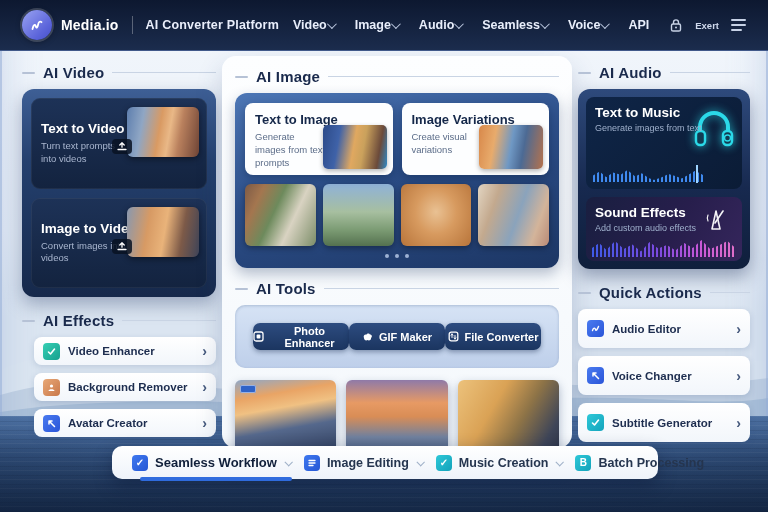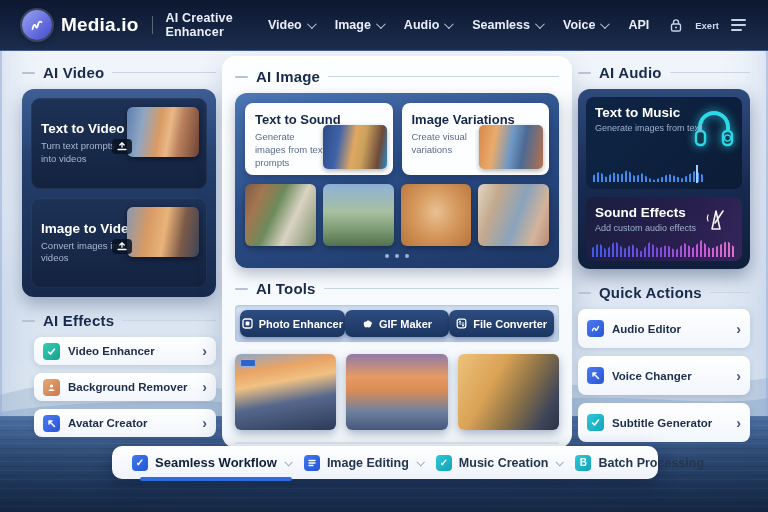--- a/index.html
+++ b/index.html
@@ -6,25 +6,25 @@
   html,body { width:768px; height:512px; font-family:"Liberation Sans", sans-serif; }
   #app { position:relative; width:768px; height:512px; overflow:hidden; background:linear-gradient(180deg,#f3f7fc 0%,#e7eef7 45%,#dbe5f1 62%); }
   #app::after { content:""; position:absolute; inset:0; pointer-events:none;
     box-shadow:inset 0 0 0 2px rgba(150,175,215,.55), inset 0 0 38px rgba(120,150,200,.35); }
 
   
   .navbar { position:absolute; left:0; top:0; width:768px; height:51px; display:flex; align-items:center;
     padding:0 22px; background:linear-gradient(180deg,#0d1830 0%,#1b2c4d 100%); border-bottom:1px solid #41598a; z-index:30; }
   .logo { width:30px; height:30px; border-radius:50%; background:linear-gradient(135deg,#99a3f2 0%,#5b64da 70%,#4550c8 100%);
     display:flex; align-items:center; justify-content:center; box-shadow:0 0 0 2px rgba(255,255,255,.18), 0 2px 6px rgba(0,0,0,.4); flex:0 0 auto; }
-  .brand { color:#fff; font-size:19px; font-weight:bold; letter-spacing:.2px; margin-left:9px; }
+  .brand { color:#fff; font-size:14px; font-weight:bold; letter-spacing:.2px; margin-left:9px; }
   .nav-divider { width:1px; height:18px; background:rgba(255,255,255,.3); margin:0 13px; }
   .platform { color:#e9eefb; font-size:12.5px; font-weight:bold; letter-spacing:.2px; }
   .nav-links { margin-left:auto; display:flex; align-items:center; gap:21px; }
-  .nav-item { display:flex; align-items:center; gap:5px; color:#e8eefb; font-size:12.5px; font-weight:bold; cursor:pointer;justify-content:flex-end; }
+  .nav-item { display:flex; align-items:center; color:#e8eefb; font-size:12.5px; font-weight:bold; cursor:pointer;justify-content:flex-end; }
   .chev-dn { width:7px; height:7px; border-right:1.6px solid #b9c5dd; border-bottom:1.6px solid #b9c5dd; transform:rotate(45deg) translateY(-2px); }
   .nav-utils { display:flex; align-items:center; gap:12px; margin-left:20px; }
   .exert { color:#cfd9ec; font-size:9.5px; font-weight:bold; }
   .burger { display:flex; flex-direction:column; gap:3px; cursor:pointer; }
   .burger span { display:block; width:15px; height:2px; background:#c7d2e6; border-radius:1px; }
   .burger span:last-child { width:11px; }
 
   
   .waves { position:absolute; left:0; bottom:92px; width:768px; height:120px; z-index:0; }
   .water { position:absolute; left:0; bottom:0; width:768px; height:96px; z-index:1;
@@ -83,21 +83,21 @@
   .thumb-var { background:linear-gradient(100deg,#d8884a 0%,#e8ab6c 25%,#6f98c4 50%,#4c6a94 68%,#b5724c 100%); }
   .img-grid { display:flex; gap:7px; margin-top:9px; }
   .g-photo { flex:1; height:62px; border-radius:6px; box-shadow:0 2px 6px rgba(0,0,0,.35); cursor:pointer; }
   .gp1 { background:linear-gradient(115deg,#7d5a46 0%,#a4764f 20%,#6d8a5c 42%,#d9d3c2 65%,#7b8d68 100%); }
   .gp2 { background:linear-gradient(180deg,#8fb2d8 0%,#a7bfa0 45%,#7a9a72 75%,#54714f 100%); }
   .gp3 { background:radial-gradient(65% 80% at 50% 45%, #e9c193 0%, #d79a5f 45%, #b9763c 100%); }
   .gp4 { background:linear-gradient(110deg,#e3d6c3 0%,#c3a98e 25%,#8aa3bc 55%,#d3b49a 80%,#b98a76 100%); }
   .dots { display:flex; justify-content:center; gap:6px; margin-top:8px; }
   .dot { width:4px; height:4px; border-radius:50%; background:#9db2d4; cursor:pointer; }
 
-  .tools-bar { display:flex; border-radius:4px; padding:5px;
+  .tools-bar { display:flex; border-radius:10px; padding:18px;
     background:linear-gradient(180deg,#d6e3f5,#becfea); box-shadow:inset 0 1px 3px rgba(40,70,120,.25); }
   .tool-btn { flex:1; height:27px; border:none; border-radius:7px; display:flex; align-items:center; justify-content:center; gap:6px;
     background:linear-gradient(180deg,#2d4c80,#1b3560); color:#fff; font-size:11px; font-weight:bold; font-family:inherit;
     box-shadow:0 2px 5px rgba(15,35,70,.4); cursor:pointer; }
 
   .shots { display:flex; gap:10px; margin-top:12px; }
   .shot { flex:1; height:76px; border-radius:6px; position:relative; box-shadow:0 4px 10px rgba(30,55,100,.35); cursor:pointer; }
   .sp1 { background:linear-gradient(170deg,#8fa8c8 0%,#e9a465 22%,#f0c183 38%,#55688c 62%,#2c3a58 100%); }
   .sp2 { background:linear-gradient(180deg,#8f7aa8 0%,#e79a64 30%,#d98d56 48%,#70819f 75%,#45597c 100%); }
   .sp3 { background:linear-gradient(120deg,#ecc27c 0%,#daa255 35%,#8d7347 60%,#3e4558 85%,#2c3347 100%); }
@@ -157,21 +157,21 @@
   <div class="water"></div>
 
   <header class="navbar">
     <div class="logo">
       <svg width="16" height="16" viewBox="0 0 16 16">
           <path d="M3.5 12 C4.5 7.5 6.2 6.8 6.8 9.2 C7.4 11.6 8.4 11 9.2 7.2 C9.8 4.4 11.4 4.2 12.5 5.2" stroke="#fff" stroke-width="1.8" fill="none" stroke-linecap="round"></path>
         </svg>
     </div>
     <div class="brand">Media.io</div>
     <div class="nav-divider"></div>
-    <div class="platform">AI Creative Enhancer</div>
+    <div class="platform">AI Converter Platform</div>
 
     <nav class="nav-links">
       <div class="nav-item">
         <span>Video</span>
         <span class="chev-dn"></span>
       </div>
       <div class="nav-item">
         <span>Image</span>
         <span class="chev-dn"></span>
       </div>
@@ -280,21 +280,21 @@
   <section class="col-center">
     <div class="sec-head">
       <span class="dash"></span>
       <span class="sec-title">AI Image</span>
       <span class="rule"></span>
     </div>
 
     <div class="img-panel">
       <div class="img-cards">
         <div class="img-card">
-          <div class="ic-title">Text to Sound</div>
+          <div class="ic-title">Text to Image</div>
           <div class="ic-desc">Generate images from text prompts</div>
           <div class="ic-thumb thumb-t2i"></div>
         </div>
         <div class="img-card">
           <div class="ic-title">Image Variations</div>
           <div class="ic-desc">Create visual variations</div>
           <div class="ic-thumb thumb-var"></div>
         </div>
       </div>
       <div class="img-grid">

